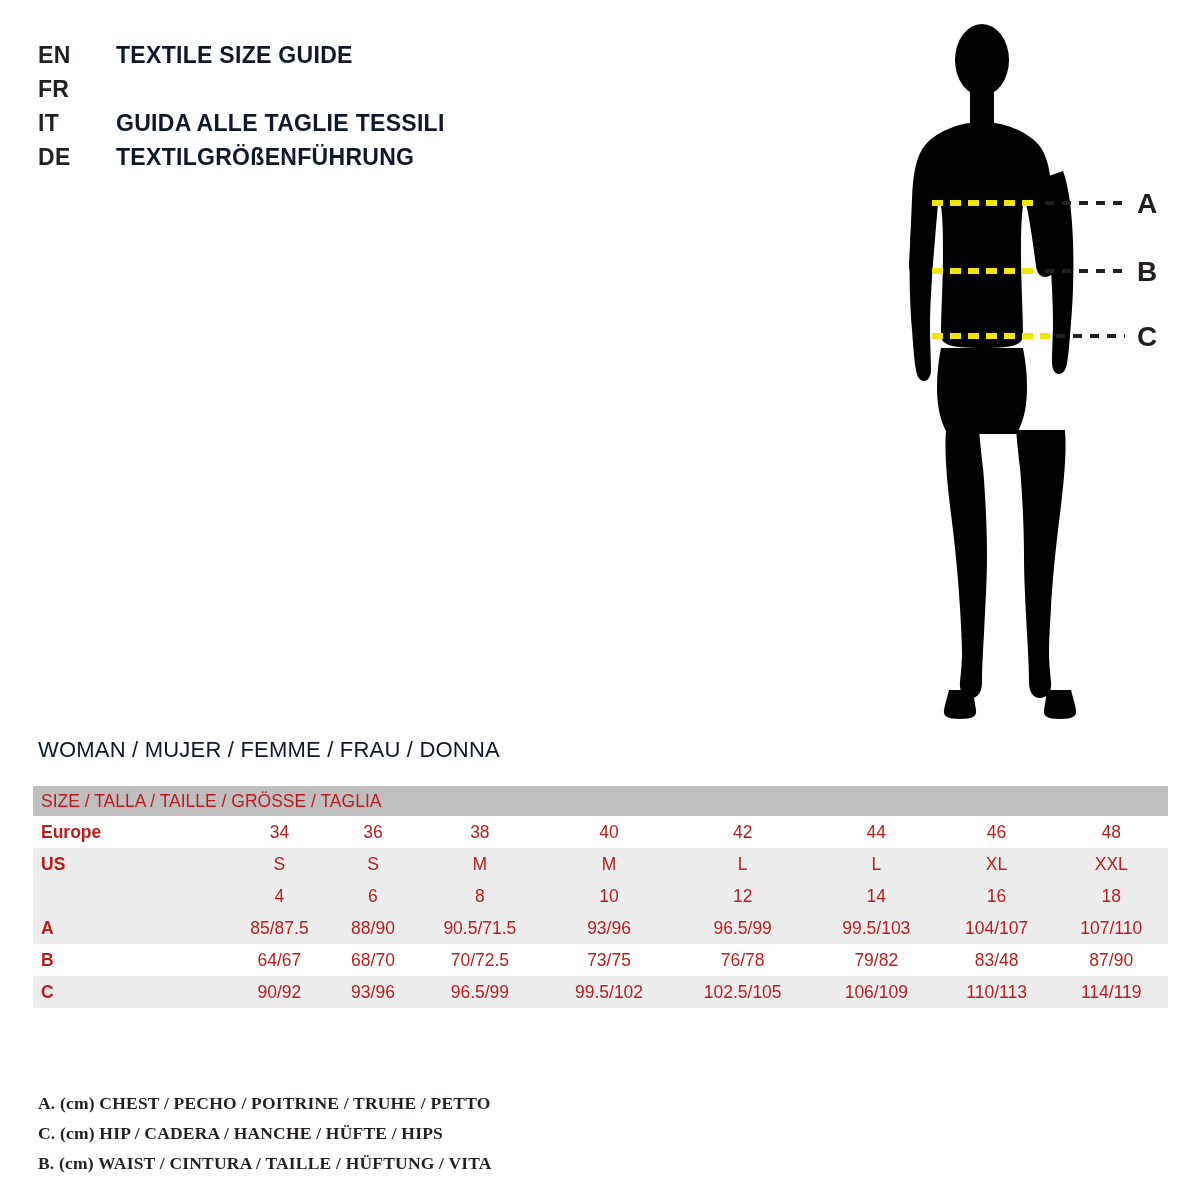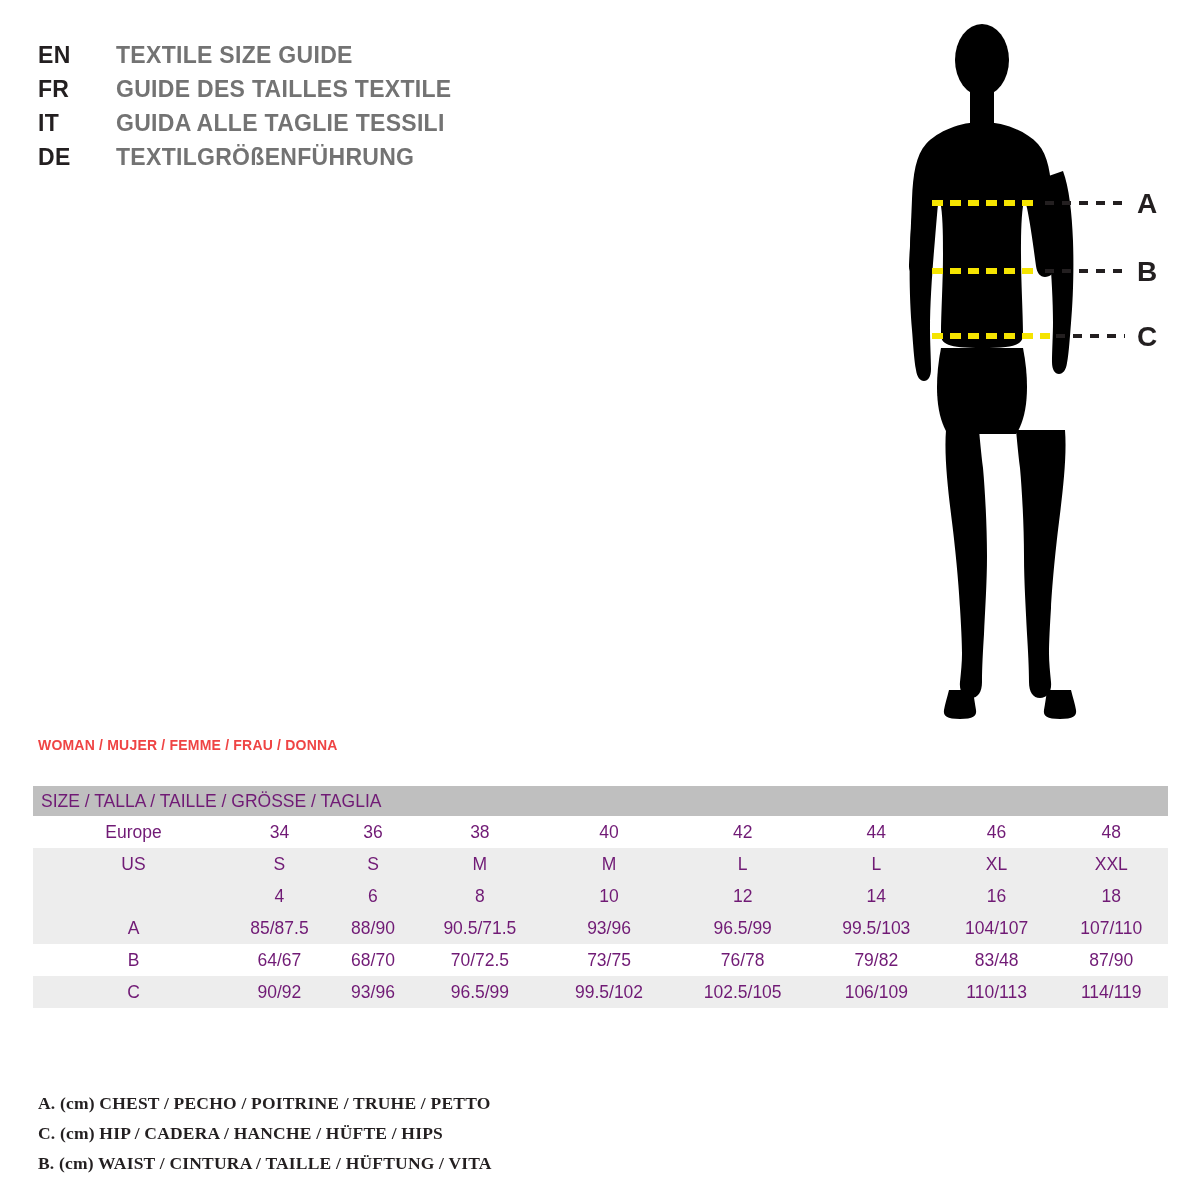--- a/index.html
+++ b/index.html
@@ -33,56 +33,56 @@
     width: 78px;
     font-size: 23px;
     font-weight: bold;
     letter-spacing: 0.3px;
     color: #231f20;
   }
   .lang-title {
     font-size: 23px;
     font-weight: bold;
     letter-spacing: 0.3px;
-    color: #737373;
+    color: #0f172a;
     white-space: nowrap;
   }
 
   
   .figure-wrap {
     position: absolute;
     left: 860px;
     top: 18px;
     width: 330px;
     height: 720px;
   }
   .figure-wrap svg {
     display: block;
   }
 
   
   .section-label {
     position: absolute;
     left: 38px;
     top: 737px;
-    font-size: 14px;
-    font-weight: bold;
+    font-size: 22px;
+    font-weight: normal;
     letter-spacing: 0.2px;
-    color: #ef4444;
+    color: #0f172a;
   }
 
   
   .size-table {
     position: absolute;
     left: 33px;
     top: 786px;
     width: 1135px;
     border-collapse: collapse;
     font-size: 17.5px;
-    color: #701a75;
+    color: #b91c1c;
   }
   .size-table td, .size-table th {
     padding: 0;
     height: 32px;
     font-weight: normal;
     text-align: center;
     vertical-align: middle;
   }
   .size-table .hdr-row td {
     background: #bfbfbf;
@@ -91,23 +91,24 @@
     font-size: 17.5px;
     height: 30px;
   }
   .size-table tr.shaded td {
     background: #ededed;
   }
   .size-table tr.plain td {
     background: #ffffff;
   }
   .size-table td.rowlabel {
-    text-align: center;
+    text-align: left;
     padding-left: 8px;
     width: 185px;
+    font-weight: bold;
   }
 
   
   .footnotes {
     position: absolute;
     left: 38px;
     top: 1088px;
     width: 700px;
   }
   .footnote {
@@ -123,21 +124,20 @@
 </head>
 <body>
 
 <div class="lang-block">
   <div class="lang-row">
     <span class="lang-code">EN</span>
     <span class="lang-title">TEXTILE SIZE GUIDE</span>
   </div>
   <div class="lang-row">
     <span class="lang-code">FR</span>
-    <span class="lang-title">GUIDE DES TAILLES TEXTILE</span>
   </div>
   <div class="lang-row">
     <span class="lang-code">IT</span>
     <span class="lang-title">GUIDA ALLE TAGLIE TESSILI</span>
   </div>
   <div class="lang-row">
     <span class="lang-code">DE</span>
     <span class="lang-title">TEXTILGRÖßENFÜHRUNG</span>
   </div>
 </div>

